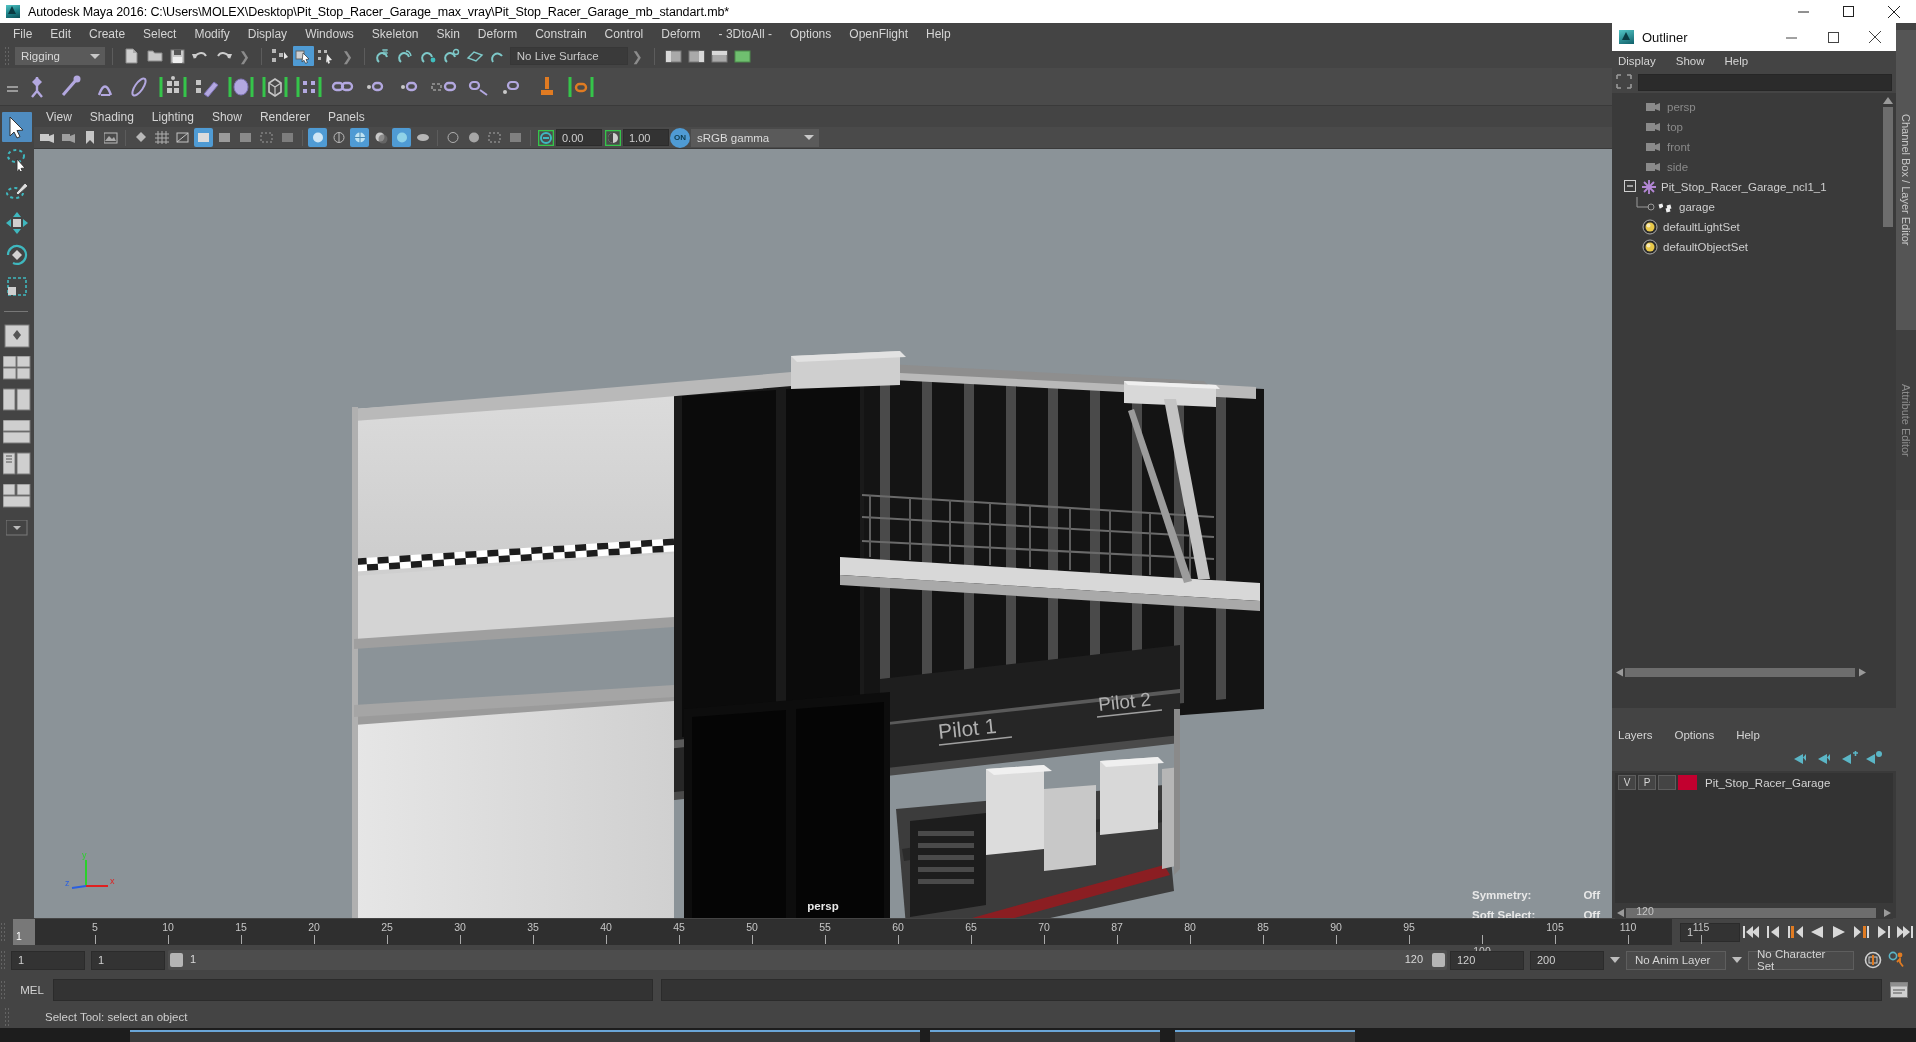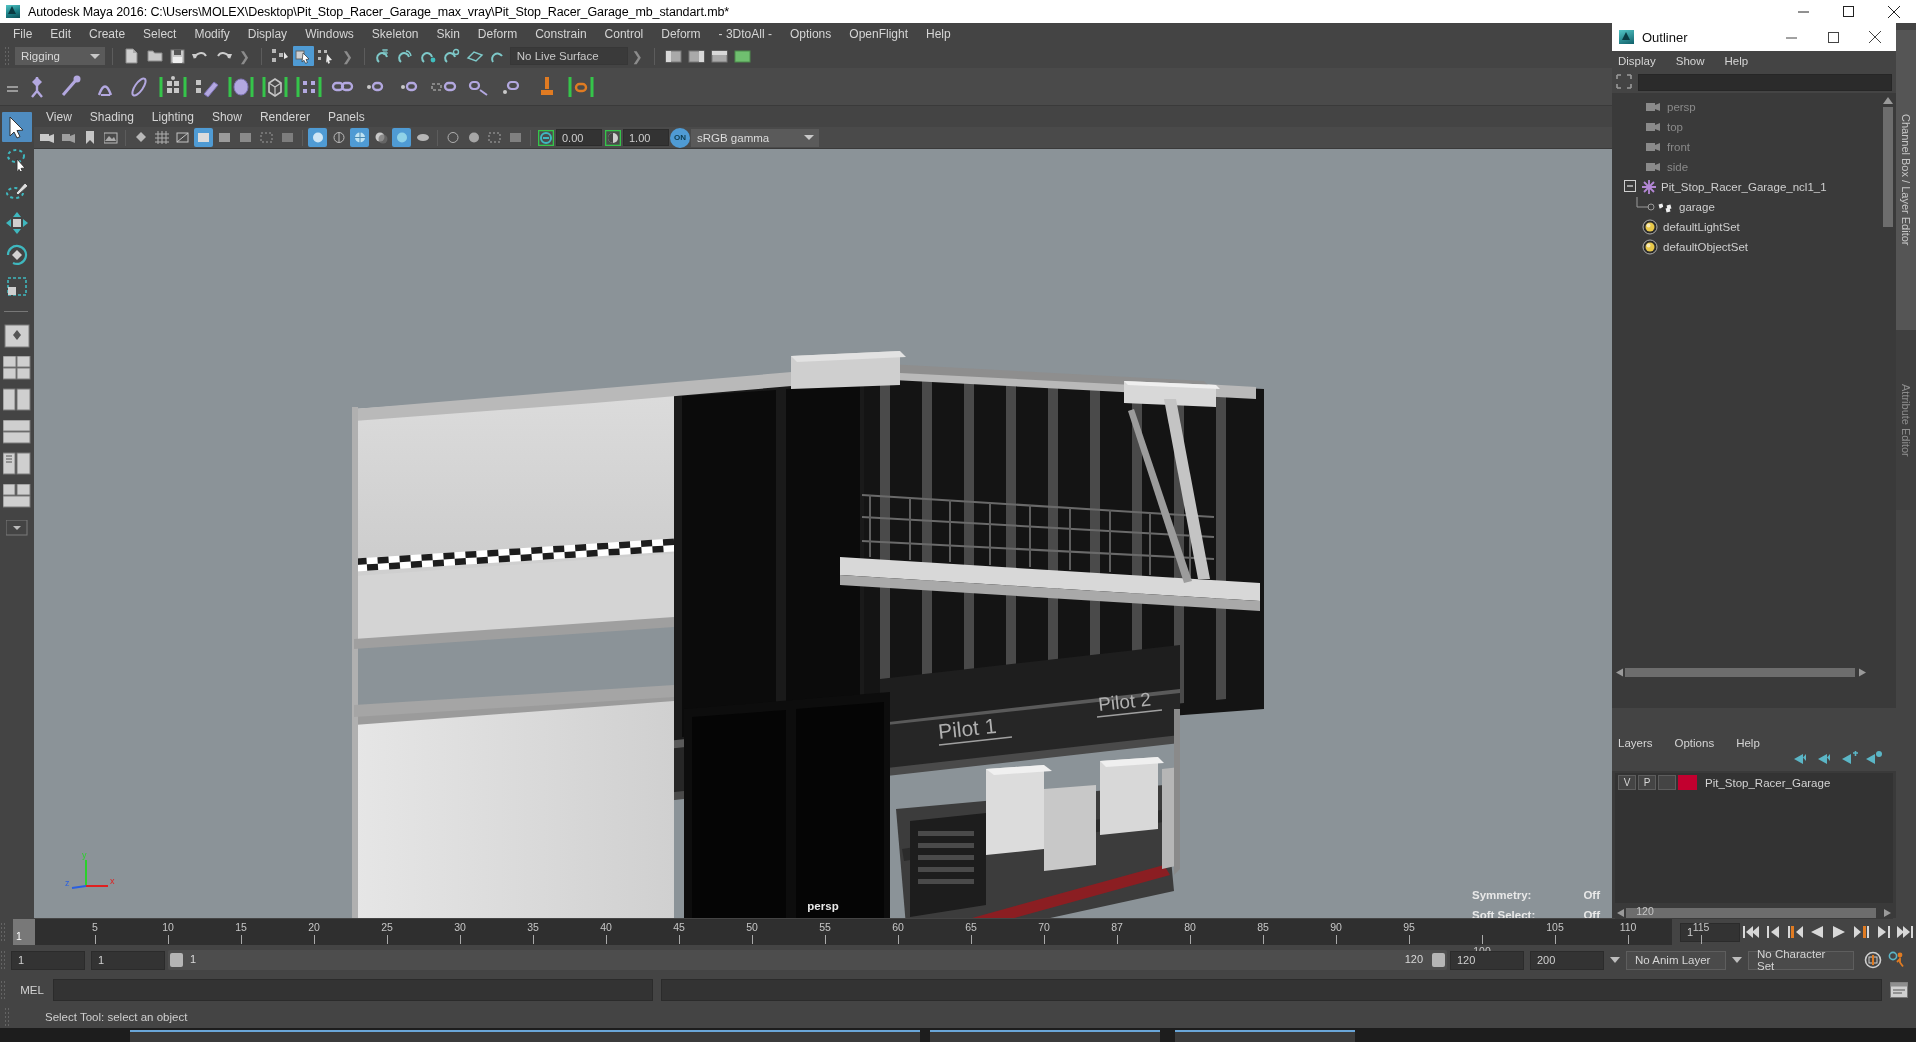--- a/index.html
+++ b/index.html
@@ -119,21 +119,21 @@
   .ow-search input { flex:1; height:17px; background:#2b2b2b; border:1px solid #262626;
     color:#ccc; font-size:11px; padding-left:5px; font-family:"Liberation Sans",sans-serif;}
   .ow-list { position:relative; height:584px; background:#3a3a3a; padding-top:4px; overflow:hidden;}
   .ow-row { height:20px; display:flex; align-items:center; font-size:11.5px; color:#cfcfcf; }
   .ow-row.dim { color:#8a8a8a; }
   .ow-vscroll { position:absolute; right:2px; top:2px; width:12px; height:560px; }
   .ow-hscroll { position:absolute; left:2px; bottom:2px; height:11px; right:16px; }
 
   .layers-win { position:absolute; left:0; top:687px; width:284px; height:208px; background:#3a3a3a; }
   .lw-tabs { height:19px; background:#444; display:flex; align-items:flex-end; }
-  .lw-menubar { height:20px; background:#444; display:flex; align-items:flex-end; padding-left:6px;}
+  .lw-menubar { height:20px; background:#444; display:flex; align-items:flex-start; padding-left:6px;}
   .lw-menubar span { font-size:11.5px; color:#d5d5d5; margin-right:22px;}
   .lw-toolrow { height:22px; background:#444; display:flex; align-items:center;
       justify-content:flex-end; padding-right:8px;}
   .lw-list { height:130px; background:#333; margin:2px 3px; }
   .lw-row { height:19px; display:flex; align-items:center; padding-left:3px; gap:2px;}
   .lw-box { width:18px;height:15px;background:#444;border:1px solid #5d5d5d; color:#d7d7d7;
     font-size:10px; display:flex;align-items:center;justify-content:center;}
   .lw-swatch { width:19px;height:15px; }
   .lw-name { font-size:11.5px; color:#d3d3d3; margin-left:6px; }
 

